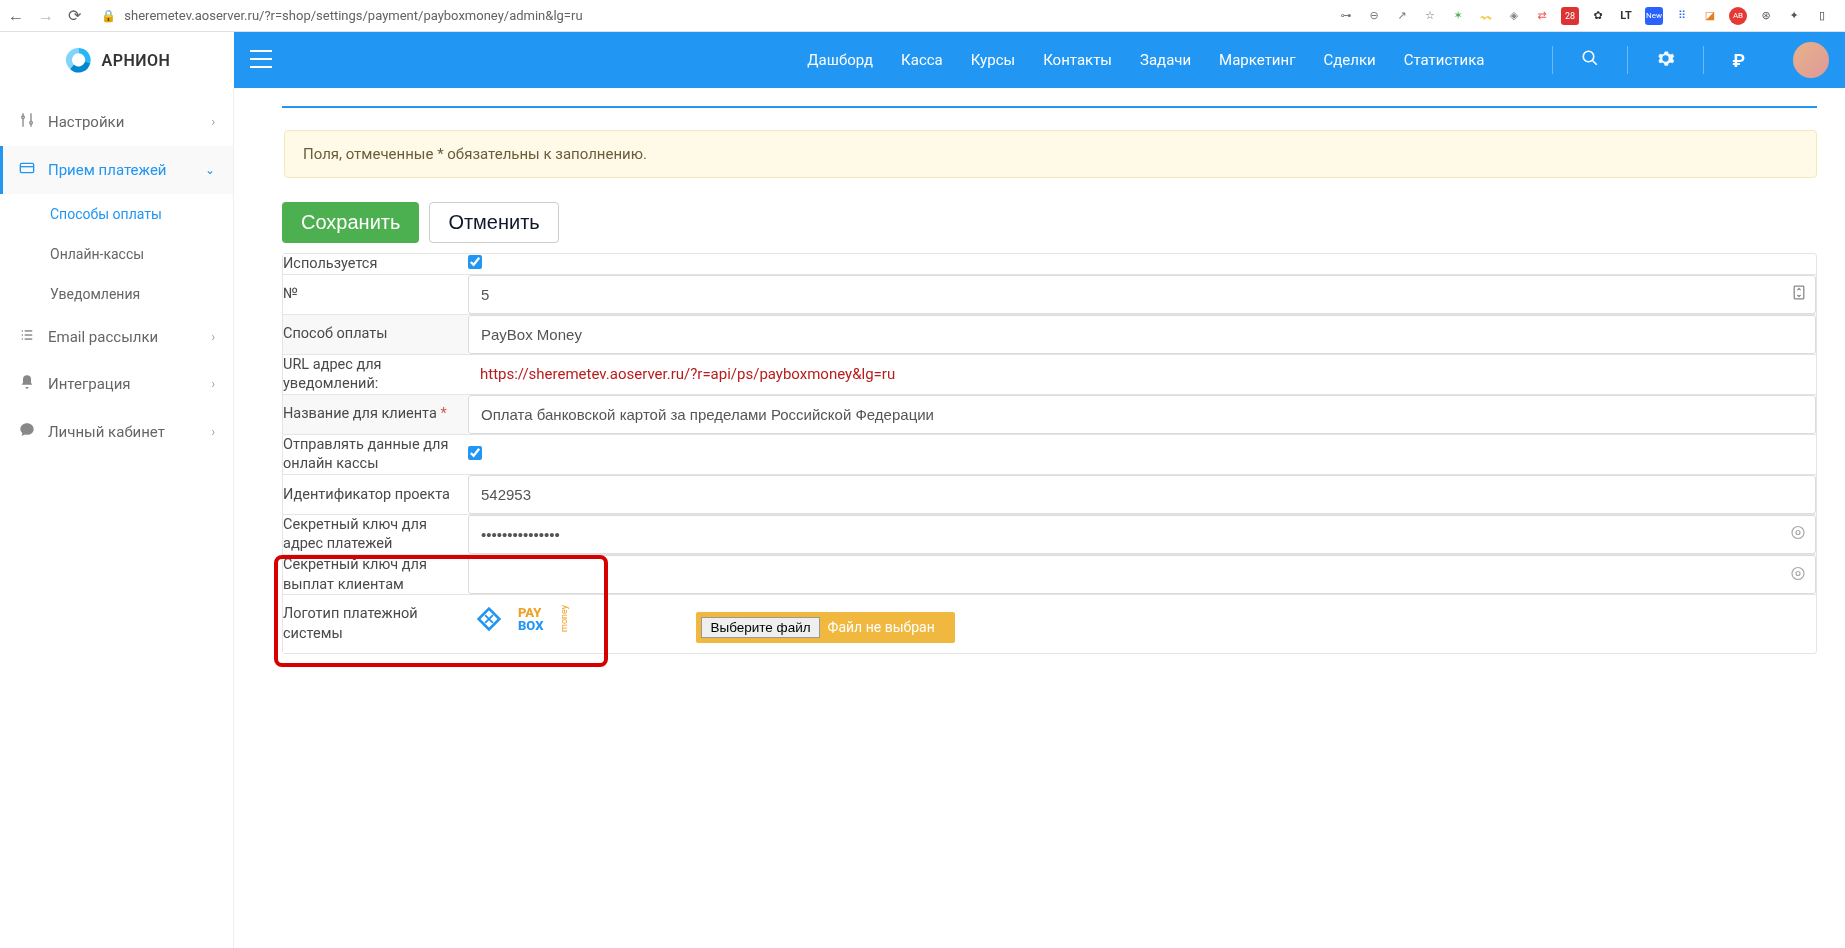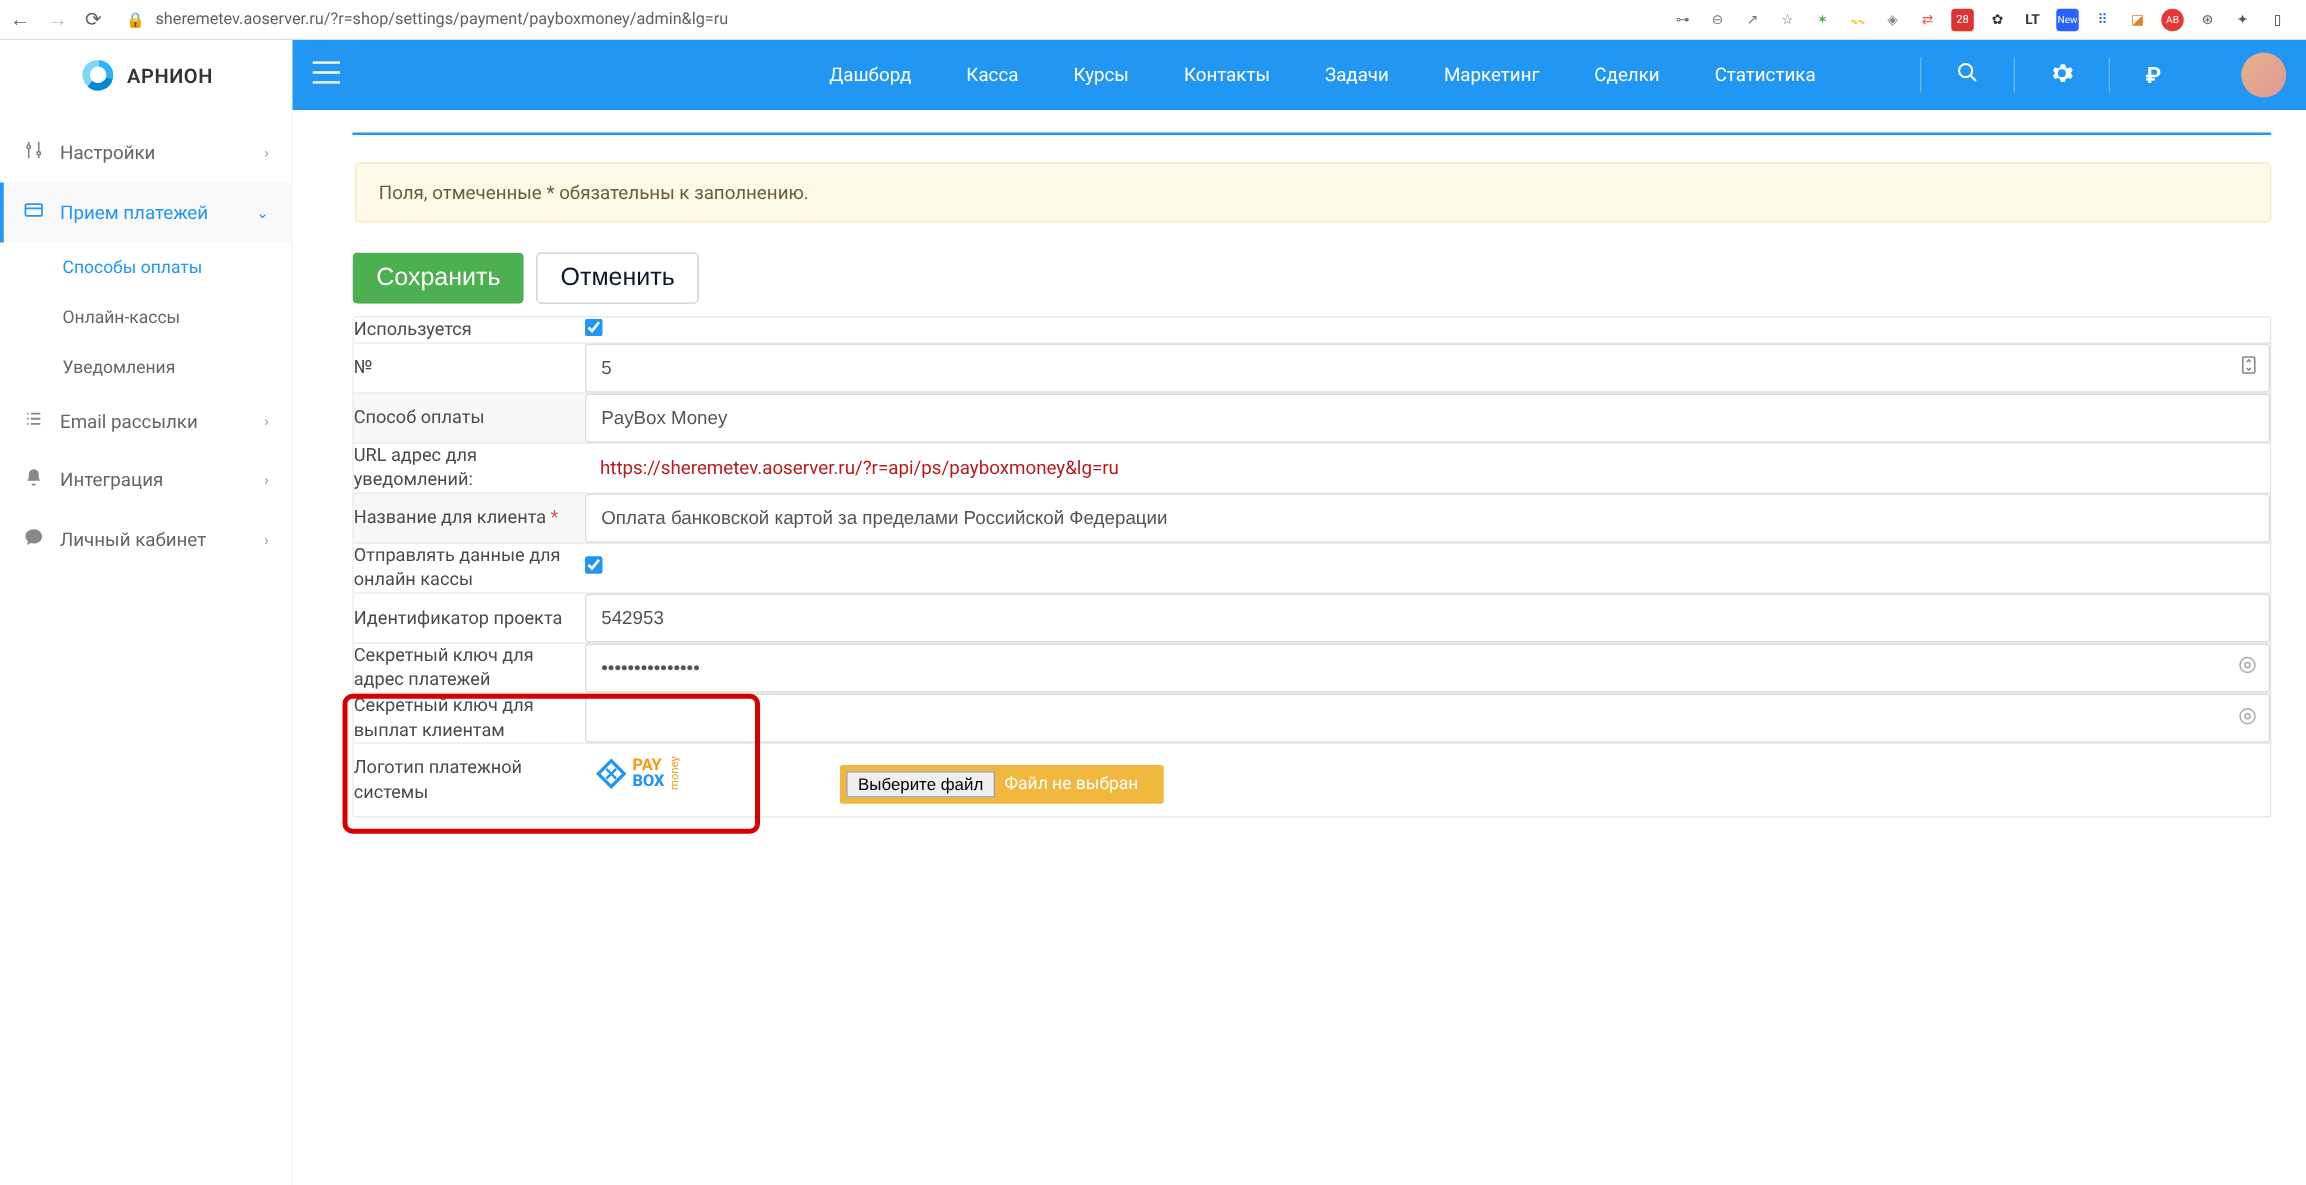--- a/index.html
+++ b/index.html
@@ -14,21 +14,21 @@
   .browser-ext { display: flex; gap: 10px; align-items: center; padding-right: 6px; }
   .ext-icon { width: 18px; height: 18px; border-radius: 3px; display: flex; align-items: center; justify-content: center; font-size: 11px; }
   
   
   .app-header { height: 56px; display: flex; }
   .logo-box { width: 234px; background: #fff; display: flex; align-items: center; justify-content: center; gap: 8px; }
   .logo-icon { width: 30px; height: 30px; position: relative; }
   .logo-text { font-size: 16px; font-weight: 600; color: #333; letter-spacing: 0.5px; }
   .topbar { flex: 1; background: #2196F3; display: flex; align-items: center; padding: 0 16px; color: #fff; }
   .menu-toggle { width: 36px; cursor: pointer; }
-  .nav { display: flex; gap: 44px; margin-left: auto; font-size: 15px; align-items: center; }
+  .nav { display: flex; gap: 28px; margin-left: auto; font-size: 15px; align-items: center; }
   .nav-item { color: #fff; cursor: pointer; }
   .nav-icons { display: flex; gap: 24px; margin-left: 36px; align-items: center; }
   .nav-divider { width: 1px; height: 28px; background: rgba(255,255,255,0.35); margin: 0 4px; }
   .avatar { width: 36px; height: 36px; border-radius: 50%; background: linear-gradient(135deg,#e8b289,#d99); margin-left: 20px; }
   
   
   .layout { display: flex; min-height: calc(100vh - 88px); }
   
   
   .sidebar { width: 234px; background: #fff; border-right: 1px solid #eee; padding-top: 10px; }
@@ -66,21 +66,21 @@
   
   
   .hlrow { position: relative; }
   .highlight-box { position: absolute; border: 4px solid #d60000; border-radius: 8px; pointer-events: none; z-index: 5; }
   
   
   .file-up { display: inline-flex; align-items: center; background: #F0B83F; border-radius: 2px; padding: 5px 20px 5px 5px; gap: 8px; font-size: 14px; }
   .file-btn { background: #efefef; border: 1px solid #999; padding: 2px 8px; font-size: 13.5px; cursor: pointer; }
   .file-lbl { color: #fff; }
   
-  .paybox-logo { display: inline-flex; align-items: center; gap: 4px; }
+  .paybox-logo { display: inline-flex; align-items: center; gap: 16px; }
   .paybox-diamond { width: 26px; height: 26px; }
 </style>
 </head>
 <body>
 
 <div class="browser-bar">
   <div class="browser-nav">
     <span>←</span>
     <span style="color:#bbb">→</span>
     <span>⟳</span>

